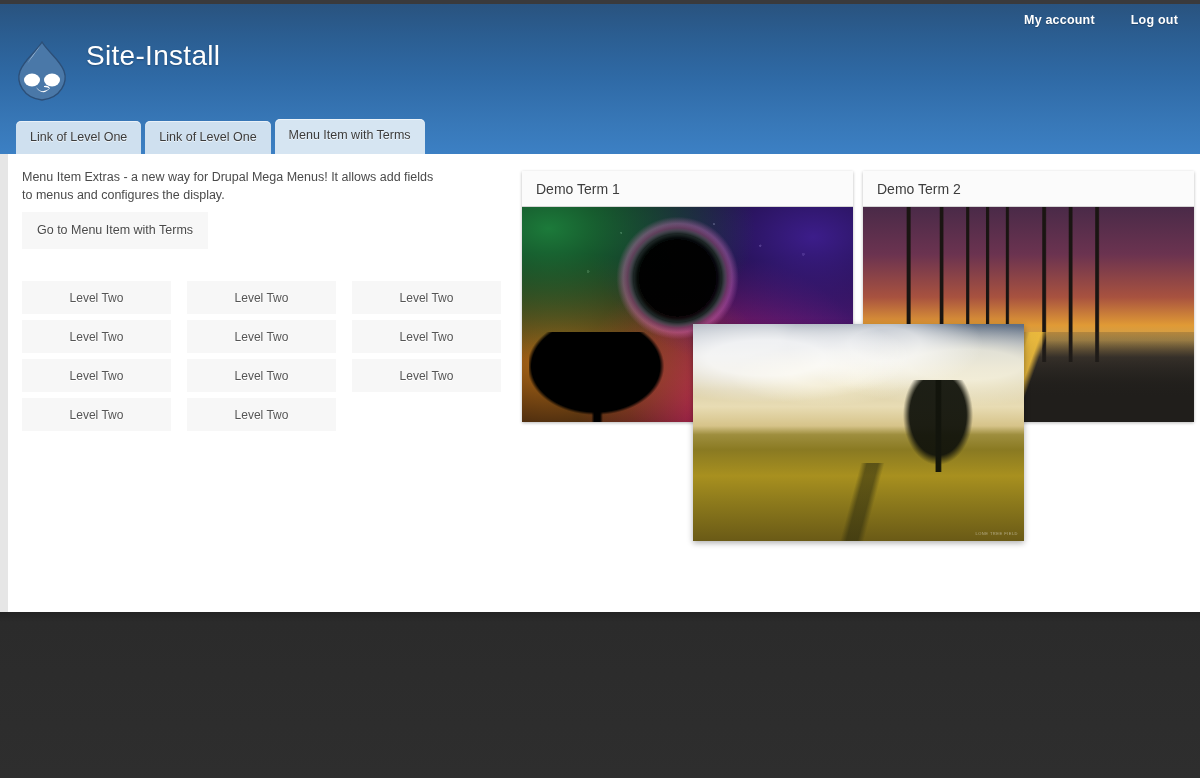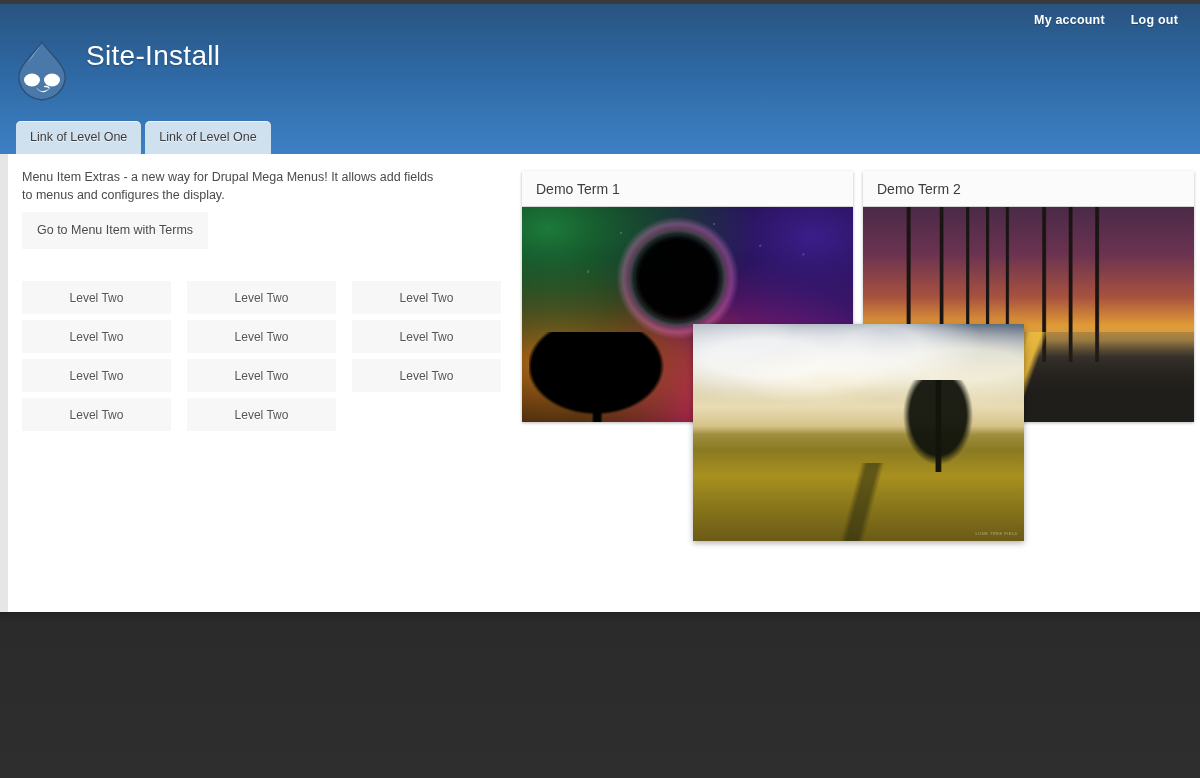--- a/index.html
+++ b/index.html
@@ -18,21 +18,21 @@
   }
 
   
   .header {
     position: absolute; left: 0; top: 4px; width: 1200px; height: 150px;
     background: linear-gradient(to bottom, #29537f 0%, #2b5e92 22%, #2f6aa6 50%, #3878b8 80%, #3c80c4 100%);
     overflow: visible;
   }
   .account-links {
     position: absolute; right: 22px; top: 9px;
-    display: flex; gap: 26px; align-items: center;
+    display: flex; gap: 36px; align-items: center;
   }
   .account-links a {
     color: #ffffff; font-size: 12.5px; font-weight: bold;
     text-decoration: none; letter-spacing: 0.2px;
     text-shadow: 0 1px 1px rgba(0,0,0,0.25);
   }
 
   .branding {
     position: absolute; left: 14px; top: 36px;
     display: flex; gap: 16px;
@@ -257,20 +257,21 @@
         <ellipse cx="38" cy="40" rx="8" ry="6.5" fill="#ffffff"></ellipse>
         <path d="M22 47 Q28 55 36 48 Q32 53 28 52 Q24 51 22 47 Z" fill="#ffffff"></path>
         <path d="M30 46 Q35 45 36 49 Q34 47 30 47 Z" fill="#ffffff"></path>
       </svg>
       <div class="site-name">Site-Install</div>
     </div>
 
     <div class="tabs">
       <div class="tab">Link of Level One</div>
       <div class="tab">Link of Level One</div>
+      <div class="tab active">Menu Item with Terms</div>
     </div>
   </div>
 
   <div class="main">
 
     <div class="left-col">
       <div class="intro-text">Menu Item Extras - a new way for Drupal Mega Menus! It allows add fields to menus and configures the display.</div>
       <div class="cta-button">Go to Menu Item with Terms</div>
 
       <div class="level-grid">

